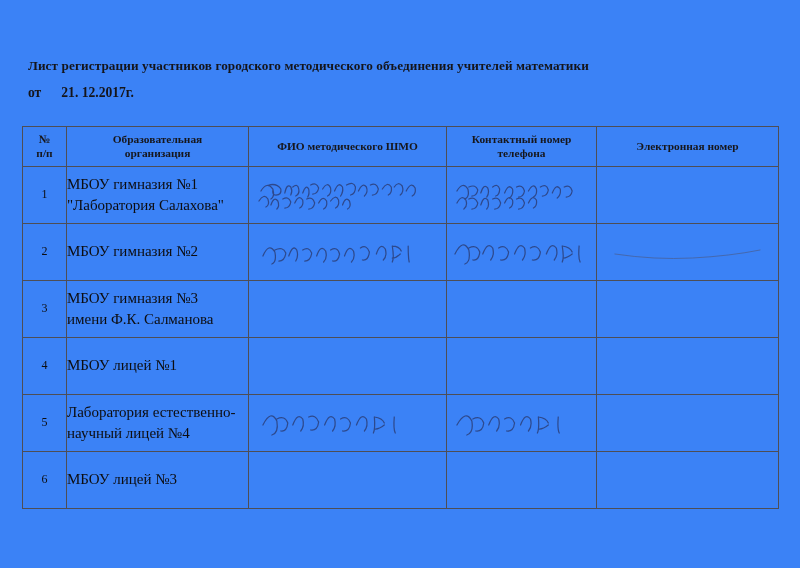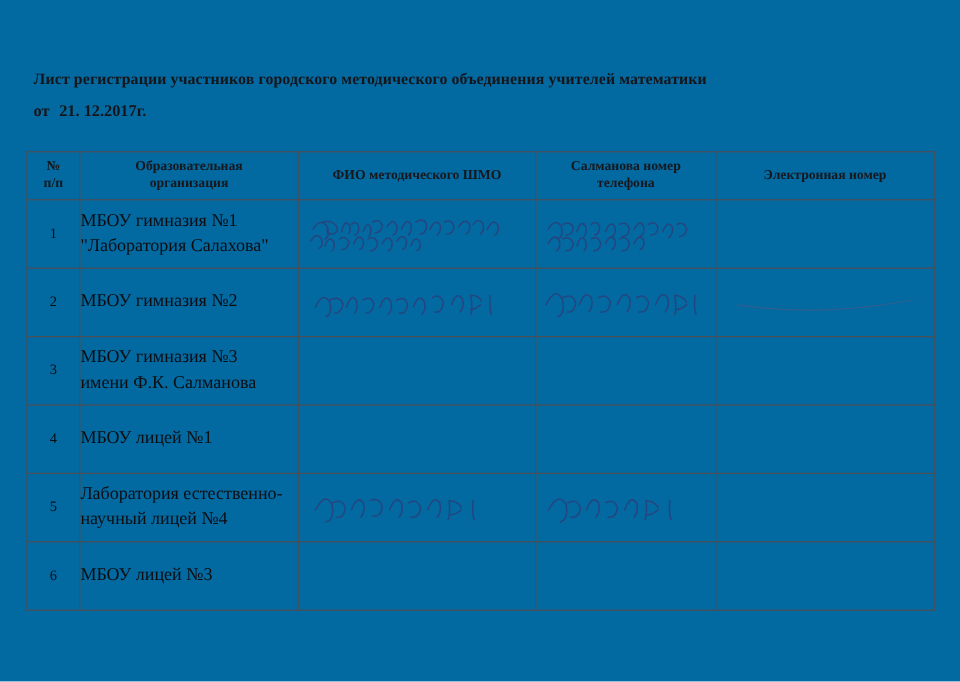--- a/index.html
+++ b/index.html
@@ -13,42 +13,42 @@
     font-family: "Liberation Serif", serif;
     color: #0d0d10;
     position: relative;
     overflow: hidden;
   }
   .page {
     position: absolute;
     left: 0; top: 0;
     width: 800px;
     height: 568px;
-    background: #0369a1;
+    background: #3b82f6;
   }
   .title-block {
     position: absolute;
     left: 28px;
     top: 58px;
     width: 740px;
   }
   .doc-title {
     font-size: 13.2px;
     font-weight: bold;
     letter-spacing: 0.1px;
     line-height: 1.25;
     color: #15151a;
   }
   .doc-date {
     margin-top: 10px;
     font-size: 13.6px;
     font-weight: bold;
     color: #15151a;
   }
-  .doc-date .date-label { margin-right: 8px; }
+  .doc-date .date-label { margin-right: 20px; }
 
   table.reg-table {
     position: absolute;
     left: 22px;
     top: 126px;
     width: 756px;
     border-collapse: collapse;
     table-layout: fixed;
   }
   table.reg-table th,
@@ -134,21 +134,21 @@
         <th>
           <div>№</div>
           <div>п/п</div>
         </th>
         <th>
           <div>Образовательная</div>
           <div>организация</div>
         </th>
         <th>ФИО методического ШМО</th>
         <th>
-          <div>Салманова номер</div>
+          <div>Контактный номер</div>
           <div>телефона</div>
         </th>
         <th>Электронная номер</th>
       </tr>
     </thead>
     <tbody>
 
       <tr>
         <td class="cell-num">1</td>
         <td class="cell-org">

